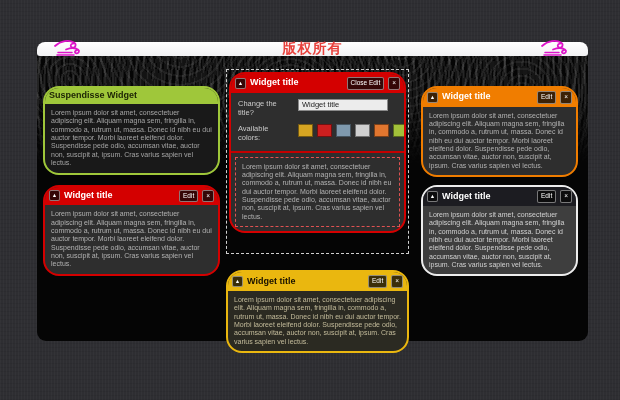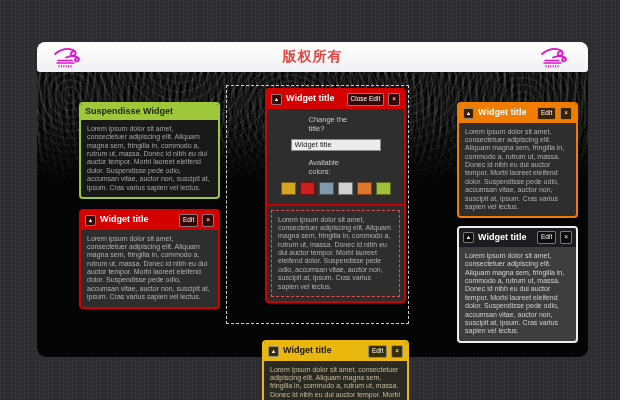--- a/index.html
+++ b/index.html
@@ -9,21 +9,21 @@
     background:
       repeating-linear-gradient(90deg, rgba(255,255,255,0.025) 0 1px, transparent 1px 3px),
       repeating-linear-gradient(0deg, rgba(0,0,0,0.06) 0 1px, transparent 1px 4px),
       #2e2e32;
     position:relative;
   }
   .stage { position:absolute; left:37px; top:42px; width:551px; }
 
   
   .topbar {
-    position:relative; height:30px;
+    position:relative; height:14px;
     background:linear-gradient(#ffffff, #f1f1f3);
     border-radius:8px 8px 3px 3px;
     display:flex; align-items:center; justify-content:space-between;
     padding:0 16px;
     box-shadow:0 1px 2px rgba(0,0,0,0.6);
   }
   .topbar-title {
     position:absolute; left:0; right:0; text-align:center;
     font-size:14px; font-weight:bold; color:#e8413c; letter-spacing:1px;
   }
@@ -47,21 +47,21 @@
     -webkit-mask:linear-gradient(to bottom, #000 35%, transparent 95%);
             mask:linear-gradient(to bottom, #000 35%, transparent 95%);
     pointer-events:none;
   }
   .col { position:absolute; }
   #col-left  { left:6px;   top:30px; width:177px; }
   #col-mid   { left:189px; top:13px; width:183px; }
   #col-right { left:384px; top:30px; width:157px; }
 
   
-  .widget { border:2px solid; border-radius:4px; overflow:hidden; background:#2e2e2e; position:relative; z-index:2;margin-left:36px; }
+  .widget { border:2px solid; border-radius:16px; overflow:hidden; background:#2e2e2e; position:relative; z-index:2; }
   .w-head { display:flex; align-items:center; gap:4px; padding:3px 4px; }
   .w-title { flex:1; font-size:9px; font-weight:bold; line-height:1.1; }
   .hbtn {
     font-size:6.5px; line-height:1; padding:2px 3px;
     background:rgba(8,8,8,0.78); border:1px solid rgba(255,255,255,0.45);
     border-radius:2px; color:#fff; cursor:pointer; white-space:nowrap;
   }
   .collapse { width:11px; height:11px; display:flex; align-items:center; justify-content:center; font-size:5.5px; padding:0; flex:none; }
   .w-body { padding:5px 6px; font-size:7px; line-height:1.2; color:#b2b2b2; }
 
@@ -90,21 +90,21 @@
 
   #widget-left-red { margin-top:10px; }
   #widget-right-dark { margin-top:8px; }
   #widget-mid-yellow { margin-top:16px; }
 
   
   .placeholder { border:1px dashed #cfcfcf; padding:2px; padding-bottom:20px; position:relative; z-index:1; }
 
   
   .edit-form { padding:6px 7px 2px 7px; border-bottom:2px solid #c40000; }
-  .form-row { display:flex; gap:6px; margin-bottom:7px; align-items:center;flex-direction:column; }
+  .form-row { display:flex; gap:6px; margin-bottom:7px; align-items:flex-start; }
   .form-label { width:54px; font-size:7.5px; color:#c9c9c9; line-height:1.2; flex:none; }
   .title-input {
     width:90px; height:12px; font-size:7.5px; font-family:"Liberation Sans", sans-serif;
     background:#ececec; border:1px solid #8a8a8a; color:#222; padding:0 3px;
   }
   .swatches { display:flex; gap:4px; align-items:center; }
   .swatch { width:15px; height:13px; border:1px solid rgba(0,0,0,0.45); cursor:pointer; }
   .w-body.dashed { margin:4px; border:1px dashed #e05252; }
 </style>
 </head>

